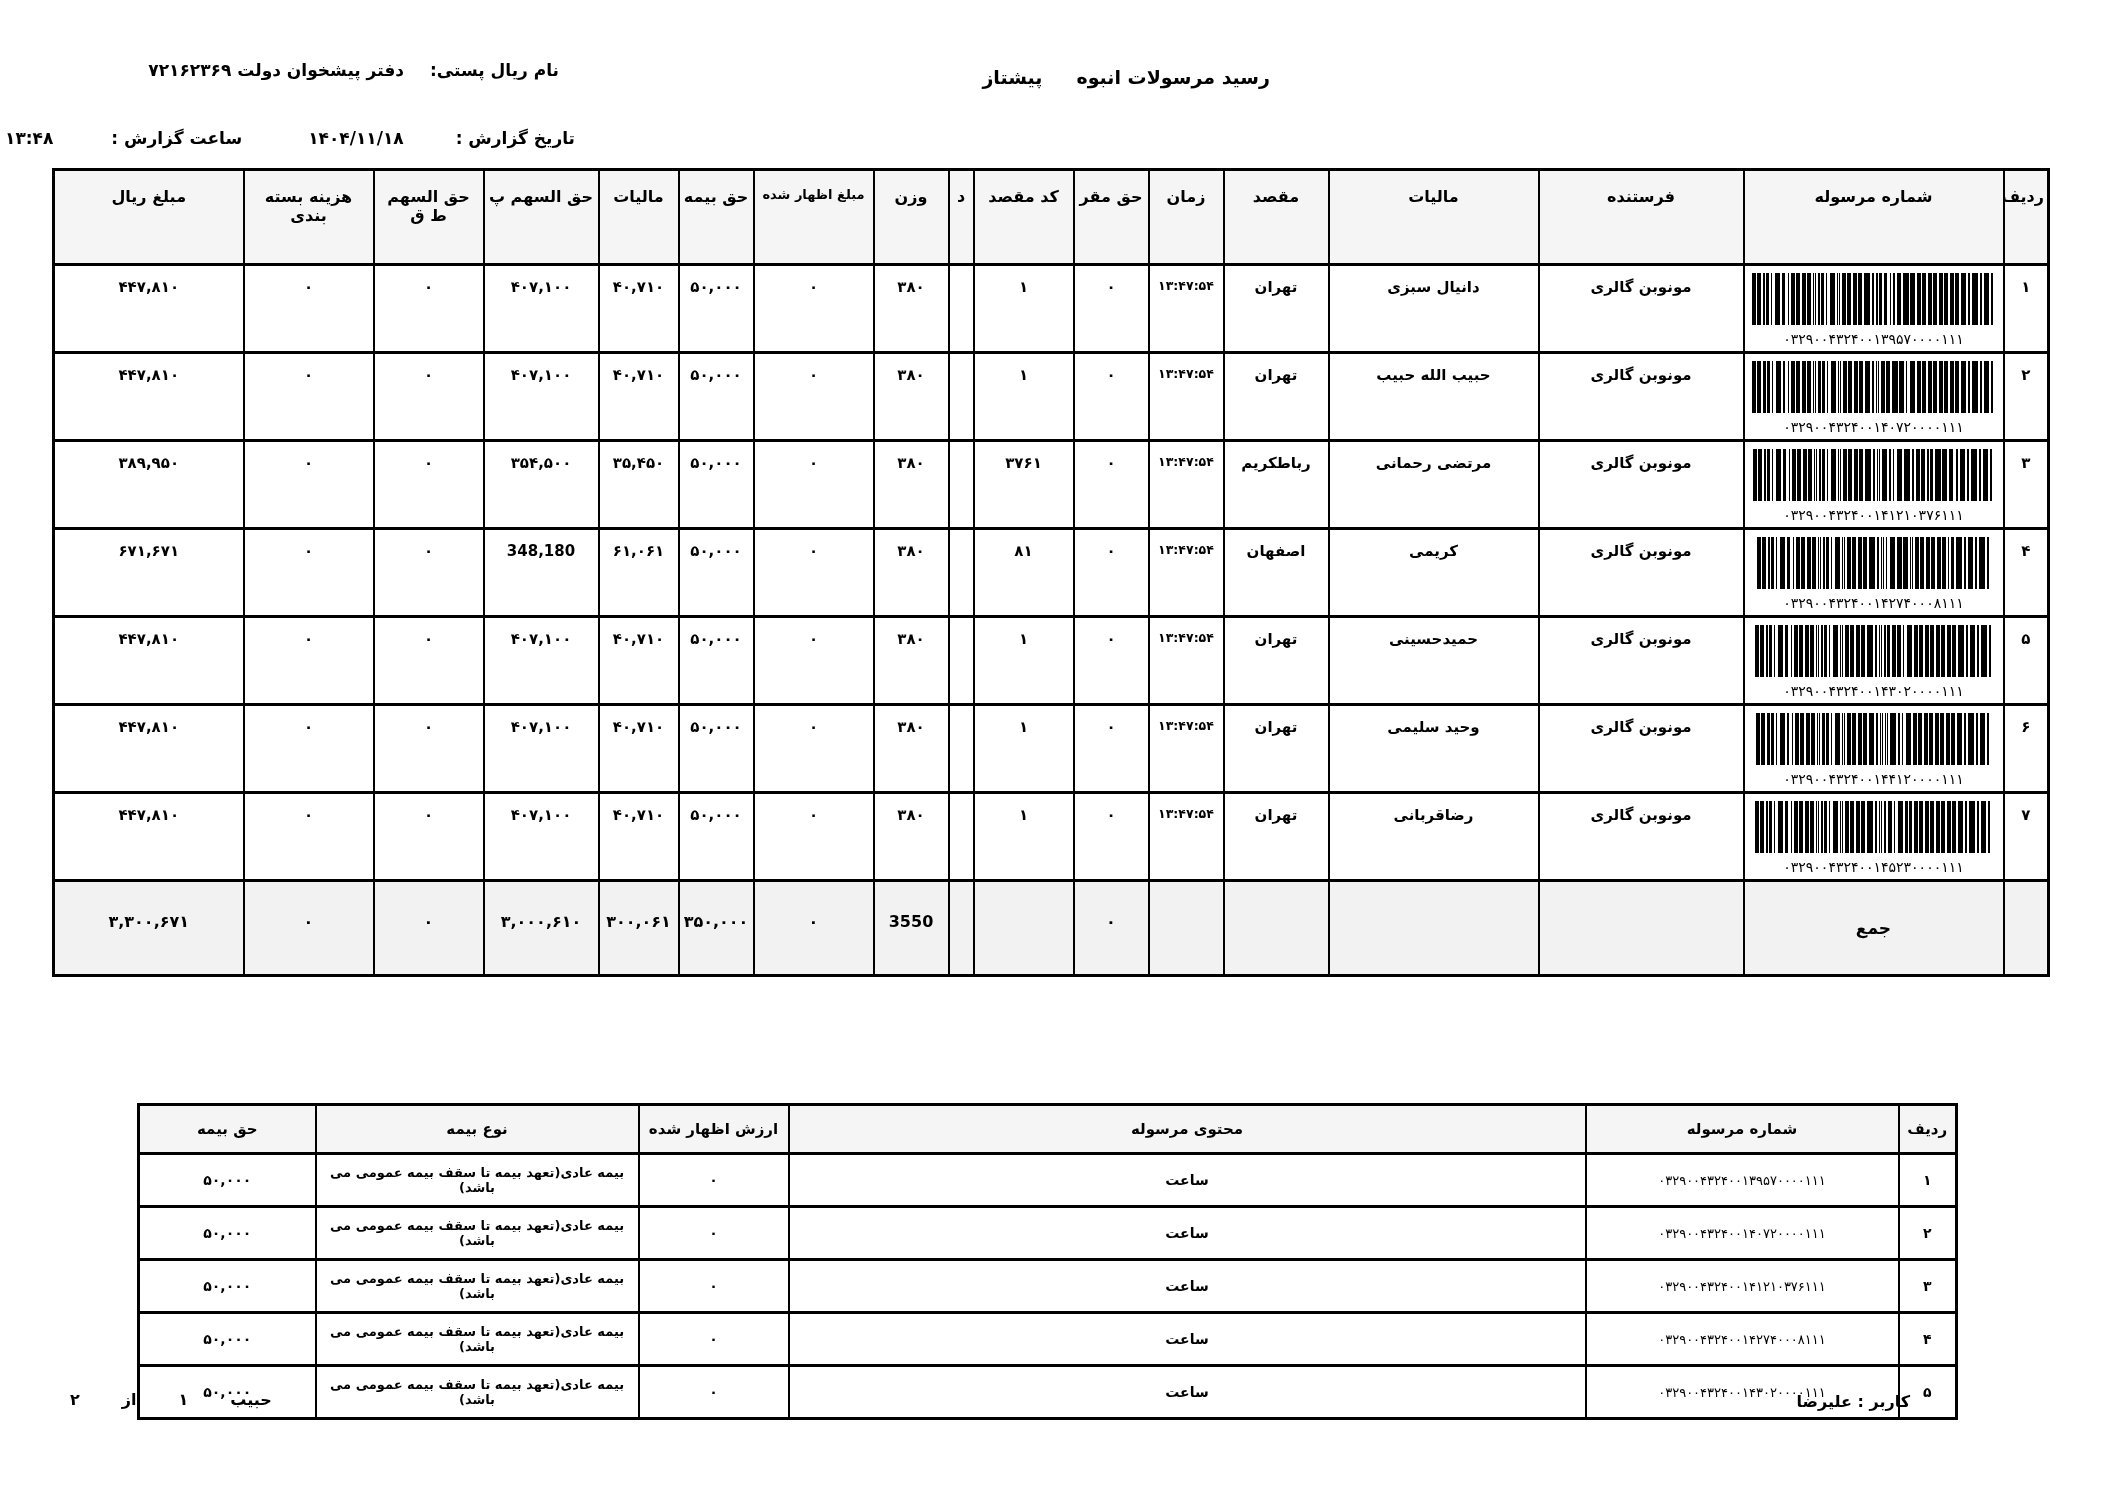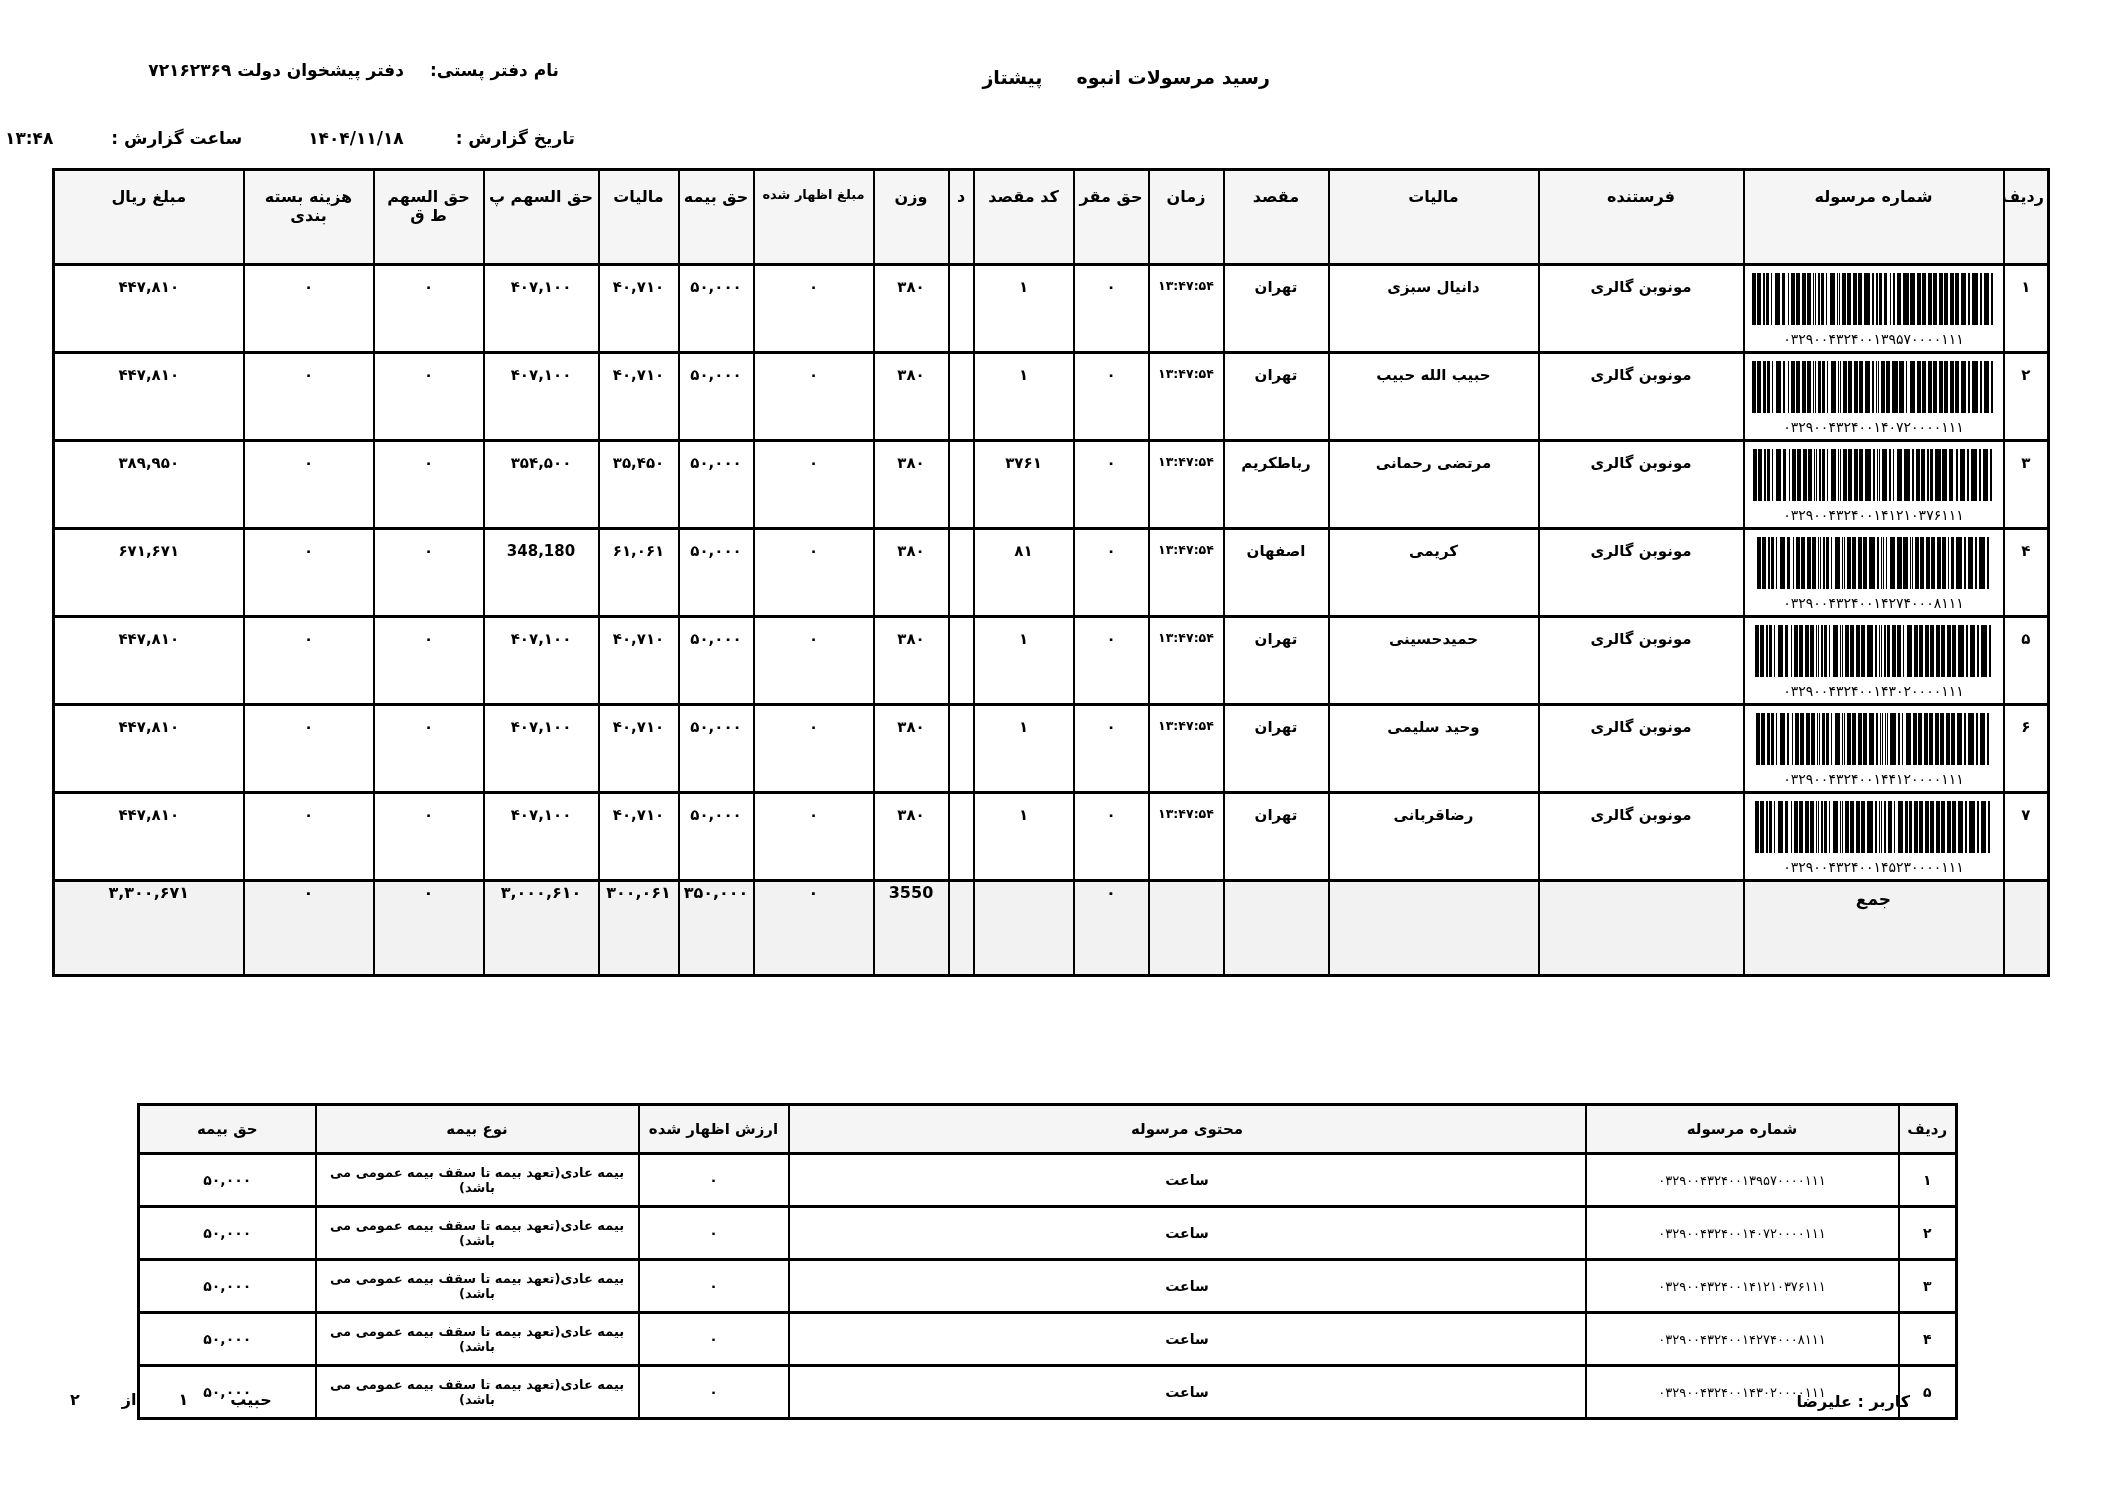--- a/index.html
+++ b/index.html
@@ -26,21 +26,21 @@
   .mtable th.th-sm{font-size:13px;}
   .mtable td{font-size:15px;font-weight:bold;}
   .mtable tr.drow{height:87px;}
   .mtable td.sm{font-size:12.5px;}
   .mtable td.c-track{padding-top:5px;}
   .barcode{direction:ltr;height:52px;display:flex;align-items:stretch;width:fit-content;
            max-width:246px;margin:2px auto 6px;overflow:hidden;}
   .barcode i{display:block;background:#000;height:100%;flex:none;}
   .bnum{font-weight:normal;font-size:14px;letter-spacing:1.5px;white-space:nowrap;text-align:center;}
   .mtable tr.trow{height:95px;}
-  .mtable tr.trow td{background:#f2f2f2;font-size:16px;padding-top:1px;overflow-wrap:anywhere;}
+  .mtable tr.trow td{background:#f2f2f2;font-size:16px;padding-top:30px;overflow-wrap:anywhere;}
   .sum-label{font-size:17px;font-weight:bold;padding-top:6px;}
 
   
   .note{position:absolute;top:1044px;right:146px;font-size:17px;font-weight:bold;
         direction:rtl;text-align:right;white-space:nowrap;}
 
   
   .stable{position:absolute;top:1103px;right:146px;border-collapse:collapse;table-layout:fixed;
           width:1818px;border:3px solid #000;}
   .stable th,.stable td{border-style:solid;border-color:#000;border-width:3px 2px;
@@ -58,21 +58,21 @@
 </head>
 <body>
 
 <div class="page">
 
   <div class="doc-title">
     <span>رسید مرسولات انبوه</span>
     <span>پیشتاز</span>
   </div>
   <div class="office-line">
-    <span>نام دفتر پستی:</span>
+    <span>نام ریال پستی:</span>
     <span>دفتر پیشخوان دولت ۷۲۱۶۲۳۶۹</span>
   </div>
   <div class="date-line">
     <span class="gap-a">تاریخ گزارش :</span>
     <span class="gap-b">۱۴۰۴/۱۱/۱۸</span>
     <span class="gap-c">ساعت گزارش :</span>
     <span>۱۳:۴۸</span>
   </div>
 
   <table class="mtable">

